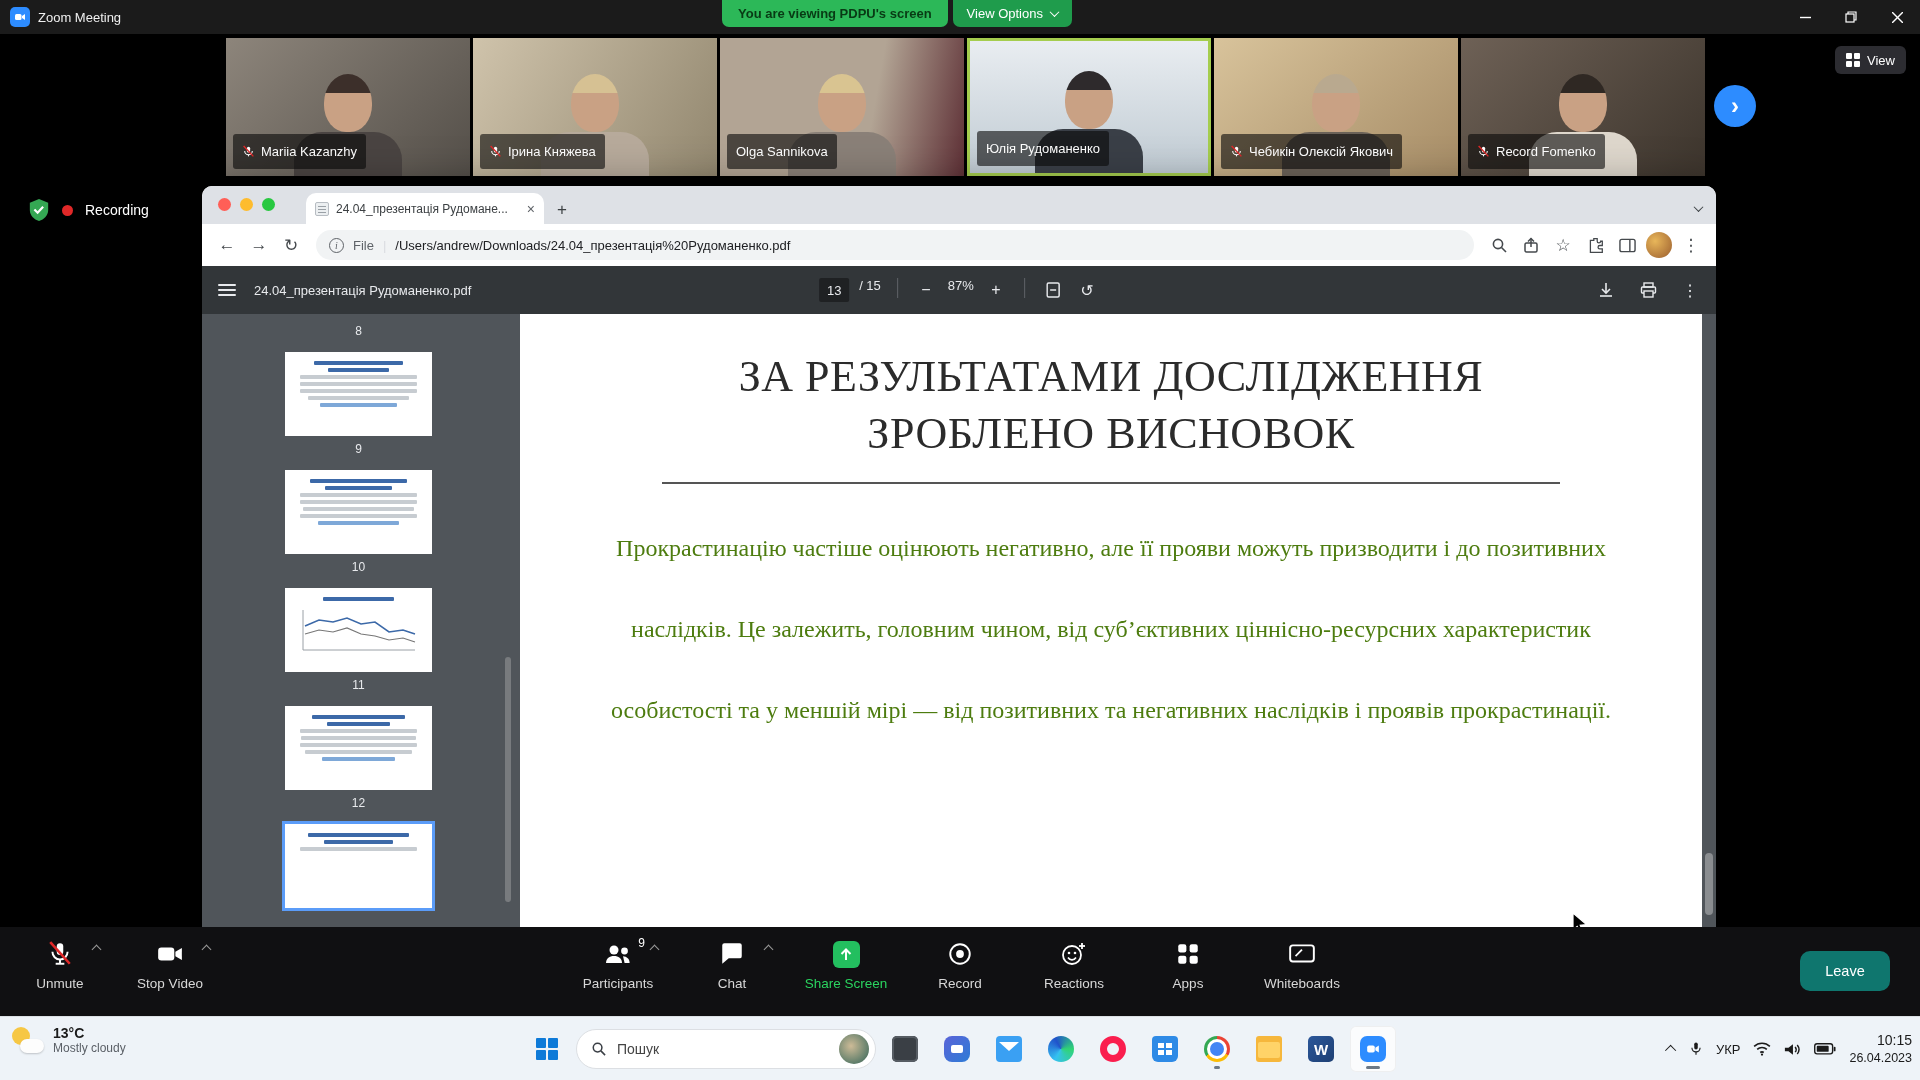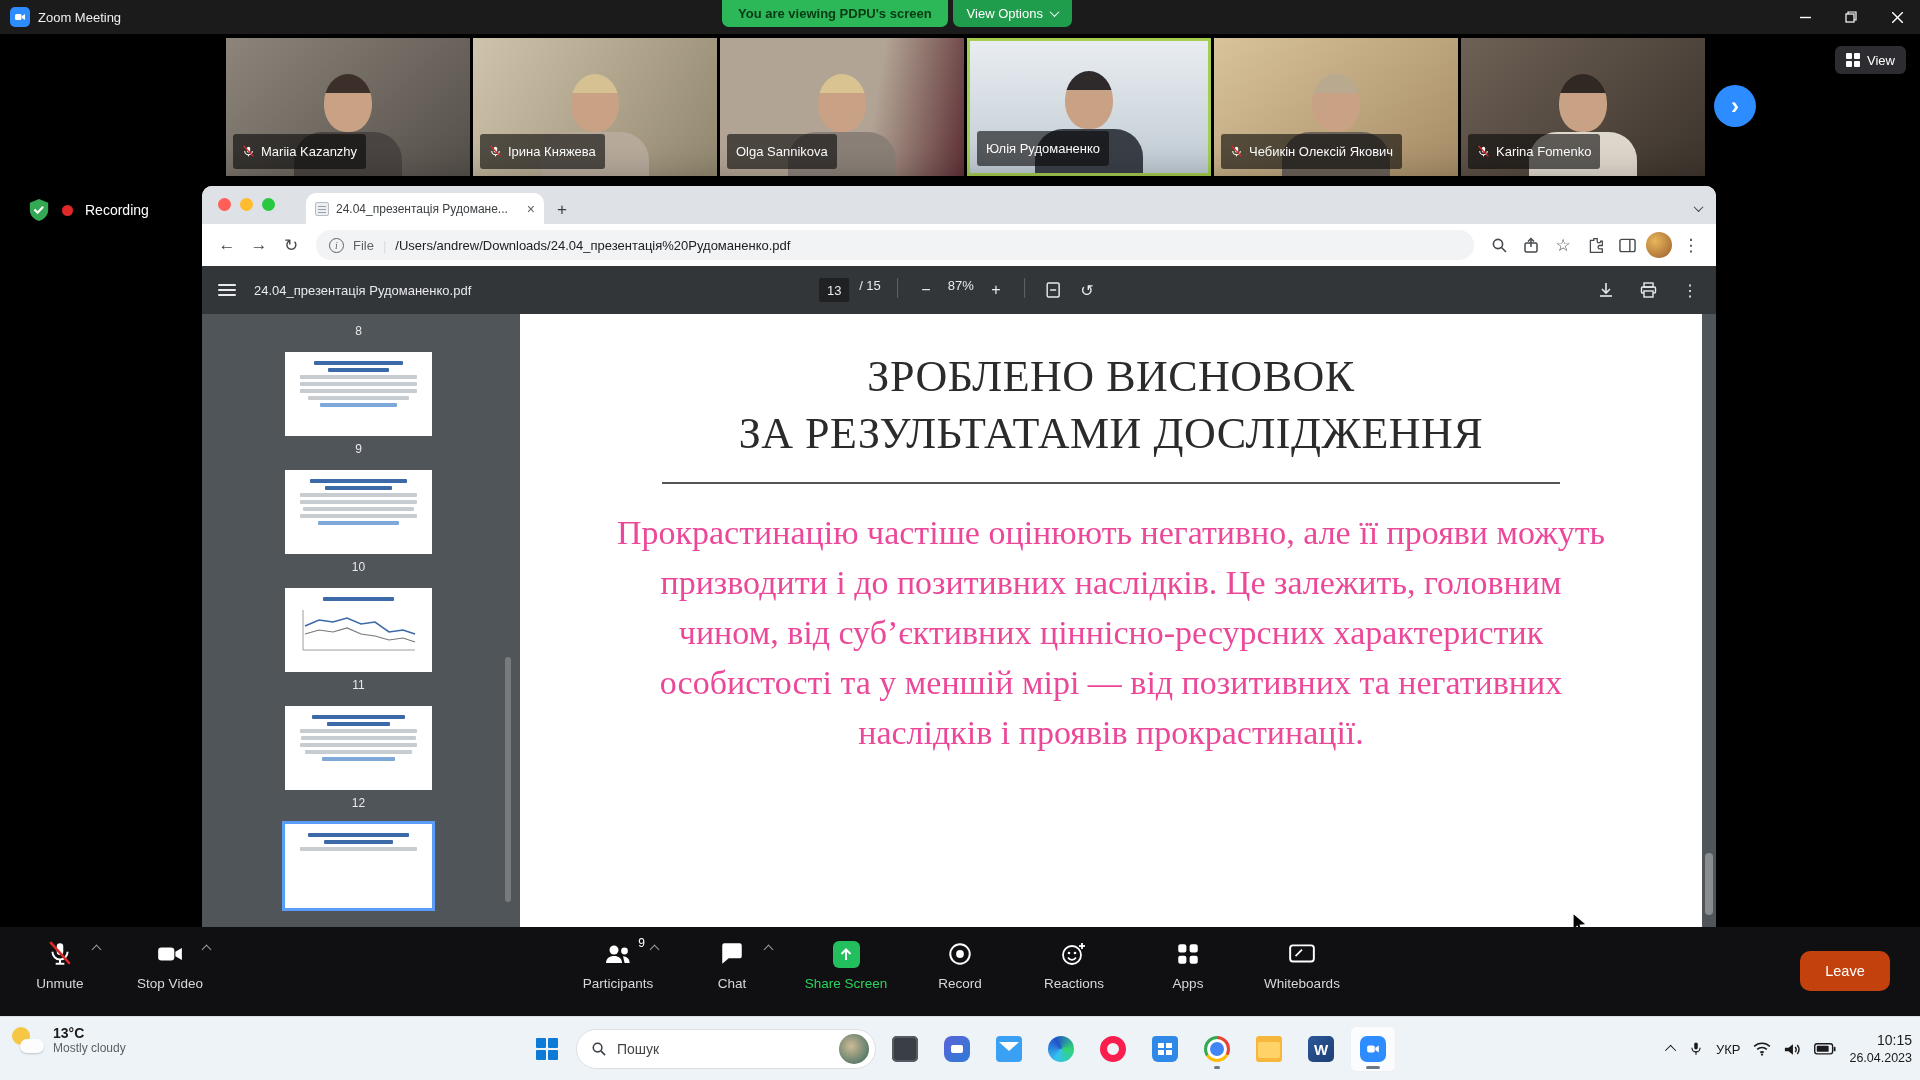--- a/index.html
+++ b/index.html
@@ -80,35 +80,35 @@
   .thumb-label { color:#e8eaed; font-size:12px; margin:6px 0; }
   .thumb { width:147px; height:84px; background:#fff; position:relative; margin-top:8px; padding:6px 10px; overflow:hidden; flex:0 0 auto; }
   .thumb.sel { outline:3px solid #5b9cf8; }
   .bar { height:4px; border-radius:1px; margin:3px auto; background:#c7ccd1; }
   .bar.blue { background:#7ea8d8; }
   .bar.dblue { background:#3c69a8; }
   .side-scroll { position:absolute; left:303px; top:343px; width:6px; height:245px; background:#787b7e; border-radius:3px; }
   .pdf-page { position:absolute; left:318px; top:0; width:1182px; height:613px; background:#fff; color:#222; font-family:"Liberation Serif", serif; }
   .page-title { text-align:center; margin-top:34px; font-size:44px; line-height:57px; color:#2b2b2b; letter-spacing:.5px; }
   .page-rule { width:76%; margin:20px auto 0; border-top:2px solid #555; }
-  .page-body { margin-top:24px; padding:0 88px; text-align:center; font-size:34px; line-height:50px; color:#ec4899; }
+  .page-body { margin-top:24px; padding:0 88px; text-align:center; font-size:24px; line-height:81px; color:#4d7c0f; }
   .main-scroll { position:absolute; right:3px; top:539px; width:8px; height:62px; background:#8a8d90; border-radius:4px; }
   .cursor { position:absolute; left:1370px; top:598px; z-index:60; }
 
   
   .zoom-bar { position:absolute; top:927px; left:0; width:1920px; height:89px; background:#101012; }
   .zbtn { position:relative; display:flex; flex-direction:column; align-items:center; gap:7px; color:#d8d8d8; font-size:13.5px; min-width:84px; padding-top:12px; }
   .zbtn .caret { position:absolute; top:14px; right:2px; color:#9a9a9a; }
   .zicon { height:30px; display:flex; align-items:center; justify-content:center; position:relative; }
   .zgroup-left { position:absolute; left:18px; top:0; display:flex; gap:26px; }
   .zgroup-center { position:absolute; left:50%; transform:translateX(-50%); top:0; display:flex; gap:30px; }
   .badge { position:absolute; top:-3px; right:-12px; font-size:12px; color:#fff; }
   .share-ic { width:27px; height:27px; border-radius:6px; background:#23bf5f; display:flex; align-items:center; justify-content:center; }
   .share-label { color:#2ad45f; }
-  .leave-btn { position:absolute; right:30px; top:24px; width:90px; height:40px; background:#c2410c; color:#fff; border-radius:10px; display:flex; align-items:center; justify-content:center; font-size:14.5px; }
+  .leave-btn { position:absolute; right:30px; top:24px; width:90px; height:40px; background:#0f766e; color:#fff; border-radius:10px; display:flex; align-items:center; justify-content:center; font-size:14.5px; }
 
   
   .taskbar { position:absolute; top:1016px; left:0; width:1920px; height:76px; background:#eef3f8; border-top:1px solid rgba(0,0,0,.08); }
   .weather { position:absolute; left:10px; top:8px; display:flex; align-items:center; gap:9px; }
   .w-icon { position:relative; width:34px; height:30px; }
   .w-sun { position:absolute; left:2px; top:2px; width:18px; height:18px; border-radius:50%; background:#f6c744; }
   .w-cloud { position:absolute; right:0; bottom:2px; width:24px; height:14px; border-radius:8px; background:#fdfdfd; box-shadow:0 1px 2px rgba(0,0,0,.2); }
   .w-temp { font-size:14px; color:#1b1b1b; font-weight:bold; }
   .w-desc { font-size:12px; color:#5a5f66; }
   .tb-center { position:absolute; left:50%; transform:translateX(-50%); top:0; height:64px; display:flex; align-items:center; gap:6px; }
@@ -258,21 +258,21 @@
             <div class="head"></div>
             <div class="body"></div>
           </div>
         <div class="name-tag">
           <svg width="13" height="13" viewBox="0 0 24 24">
               <rect x="9" y="3" width="6" height="11" rx="3" fill="#fff"></rect>
               <path d="M5 11a7 7 0 0 0 14 0" stroke="#fff" stroke-width="2" fill="none"></path>
               <line x1="12" y1="18" x2="12" y2="21" stroke="#fff" stroke-width="2"></line>
               <line x1="3" y1="2" x2="21" y2="21" stroke="#e02828" stroke-width="2.6"></line>
             </svg>
-          <span>Karina Fomenko</span>
+          <span>Record Fomenko</span>
         </div>
       </div>
     </div>
     <div class="view-btn">
       <span class="grid-ic">
           <span></span>
           <span></span>
           <span></span>
           <span></span>
         </span>
@@ -434,22 +434,22 @@
         <div class="thumb sel">
           <div class="bar dblue" style="width:80%;"></div>
             <div class="bar dblue" style="width:54%;"></div>
           <div class="bar" style="width:92%;"></div>
         </div>
       </div>
       <div class="side-scroll"></div>
 
       <div class="pdf-page">
         <div class="page-title">
+          <div>ЗА РЕЗУЛЬТАТАМИ ДОСЛІДЖЕННЯ</div>
           <div>ЗРОБЛЕНО ВИСНОВОК</div>
-          <div>ЗА РЕЗУЛЬТАТАМИ ДОСЛІДЖЕННЯ</div>
         </div>
         <div class="page-rule"></div>
         <div class="page-body">Прокрастинацію частіше оцінюють негативно, але її прояви можуть призводити і до позитивних наслідків. Це залежить, головним чином, від суб’єктивних ціннісно-ресурсних характеристик особистості та у меншій мірі — від позитивних та негативних наслідків і проявів прокрастинації.</div>
       </div>
       <div class="main-scroll"></div>
       <div class="cursor">
         <svg width="17" height="24" viewBox="0 0 17 24">
             <path d="M1 1l0 17 4.2-3.6 3 6.8 3-1.3-3-6.7 6.3-0.6z" fill="#000" stroke="#fff" stroke-width="1.2"></path>
           </svg>
       </div>

